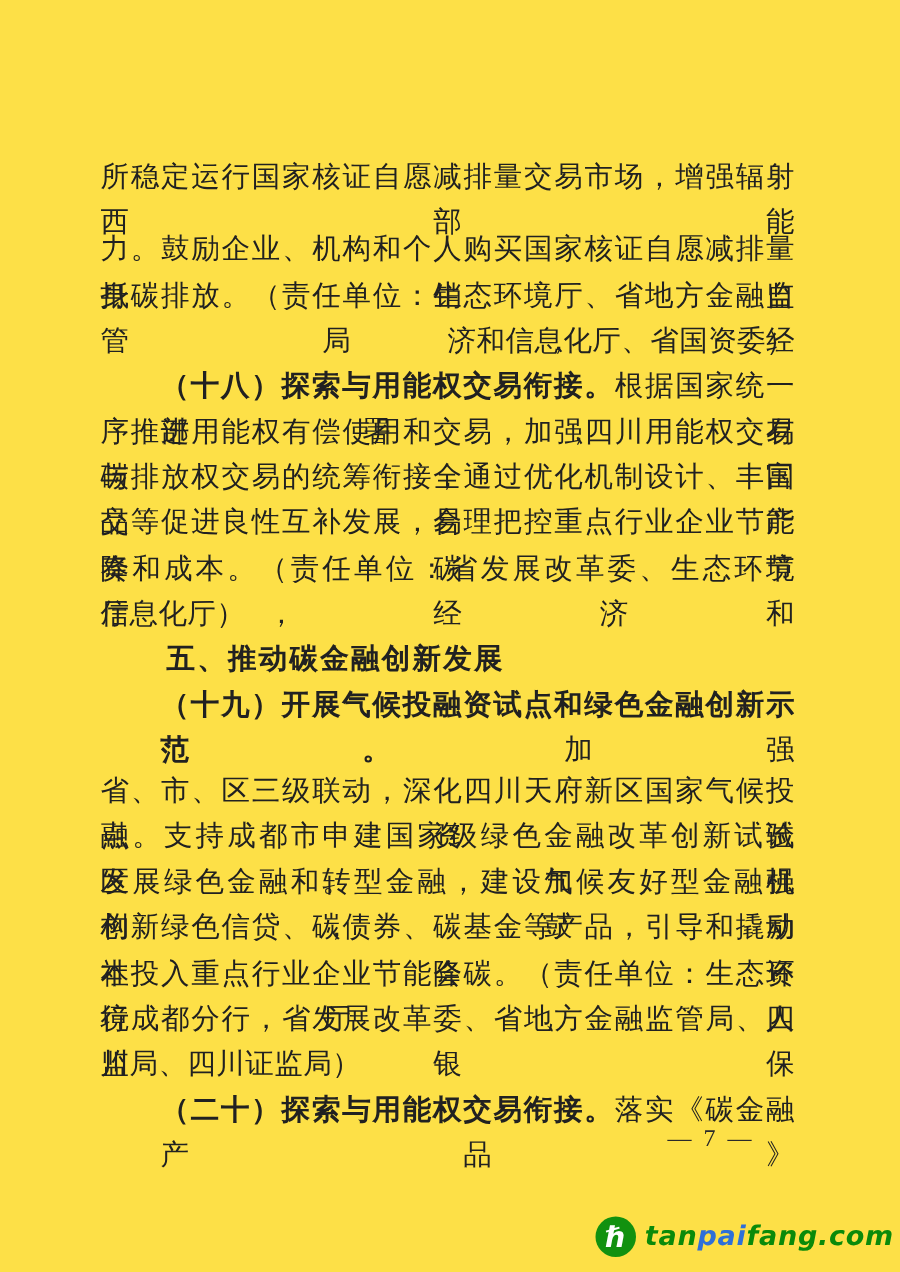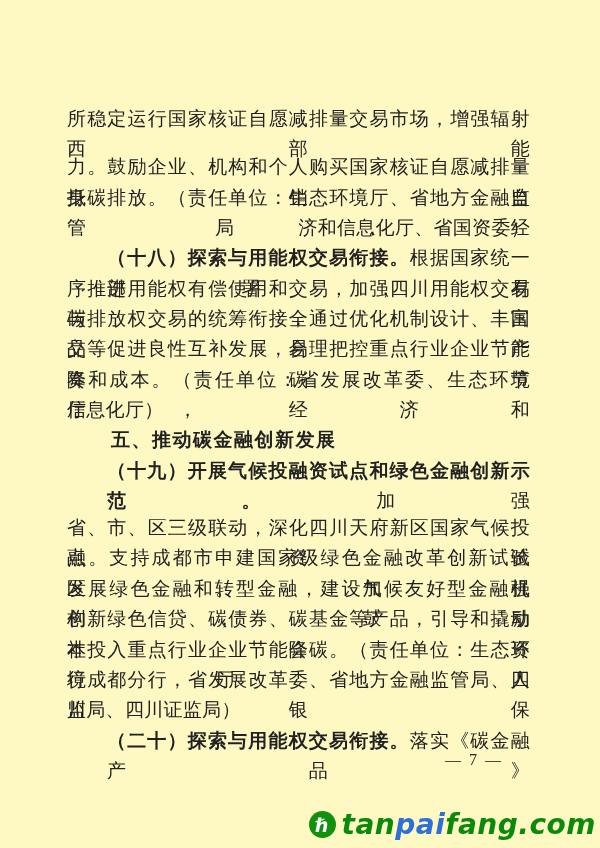--- a/index.html
+++ b/index.html
@@ -1,17 +1,17 @@
 <!DOCTYPE html>
 <html><head>
 <meta charset="utf-8">
 <style>
   html,body{margin:0;padding:0;background:#ffffff;}
   .page{
-    position:relative;width:600px;height:848px;background:#fef9c3;overflow:hidden;
+    position:relative;width:600px;height:848px;background:#fde047;overflow:hidden;
     font-family:"Liberation Serif","DejaVu Serif",serif;
   }
   .doc-body{position:absolute;left:67px;top:104px;width:463px;}
   .line{
     height:30.35px;line-height:30.35px;font-size:19px;color:#212121;
     letter-spacing:0.3px;box-sizing:border-box;width:463px;
   }
   .line.j{text-align:justify;text-align-last:justify;}
   .line.indent{padding-left:40px;}
   .line .b{font-weight:bold;margin-top:20px;}
@@ -27,21 +27,21 @@
     position:absolute;top:811px;right:4px;display:flex;align-items:center;gap:6px;
     cursor:pointer;text-decoration:none;
   }
   .logo-icon{
     width:27px;height:27px;border-radius:50%;display:flex;align-items:center;
     justify-content:center;color:#ffffff;font-weight:bold;font-style:italic;
     font-size:19px;font-family:"DejaVu Sans",sans-serif;flex:0 0 auto;
   }
   .logo-text{
     font-family:"DejaVu Sans","Liberation Sans",sans-serif;
-    font-weight:bold;font-style:italic;font-size:28px;line-height:27px;
+    font-weight:bold;font-style:italic;font-size:18px;line-height:27px;
     letter-spacing:0.5px;white-space:nowrap;
   }
 </style>
 </head>
 <body>
 
 <div class="page">
 
   <main class="doc-body" id="doc-body">
       <div class="line j" style="color: rgb(33, 33, 33);"><span class="seg">所稳定运行国家核证自愿减排量交易市场，增强辐射西部能</span></div>

